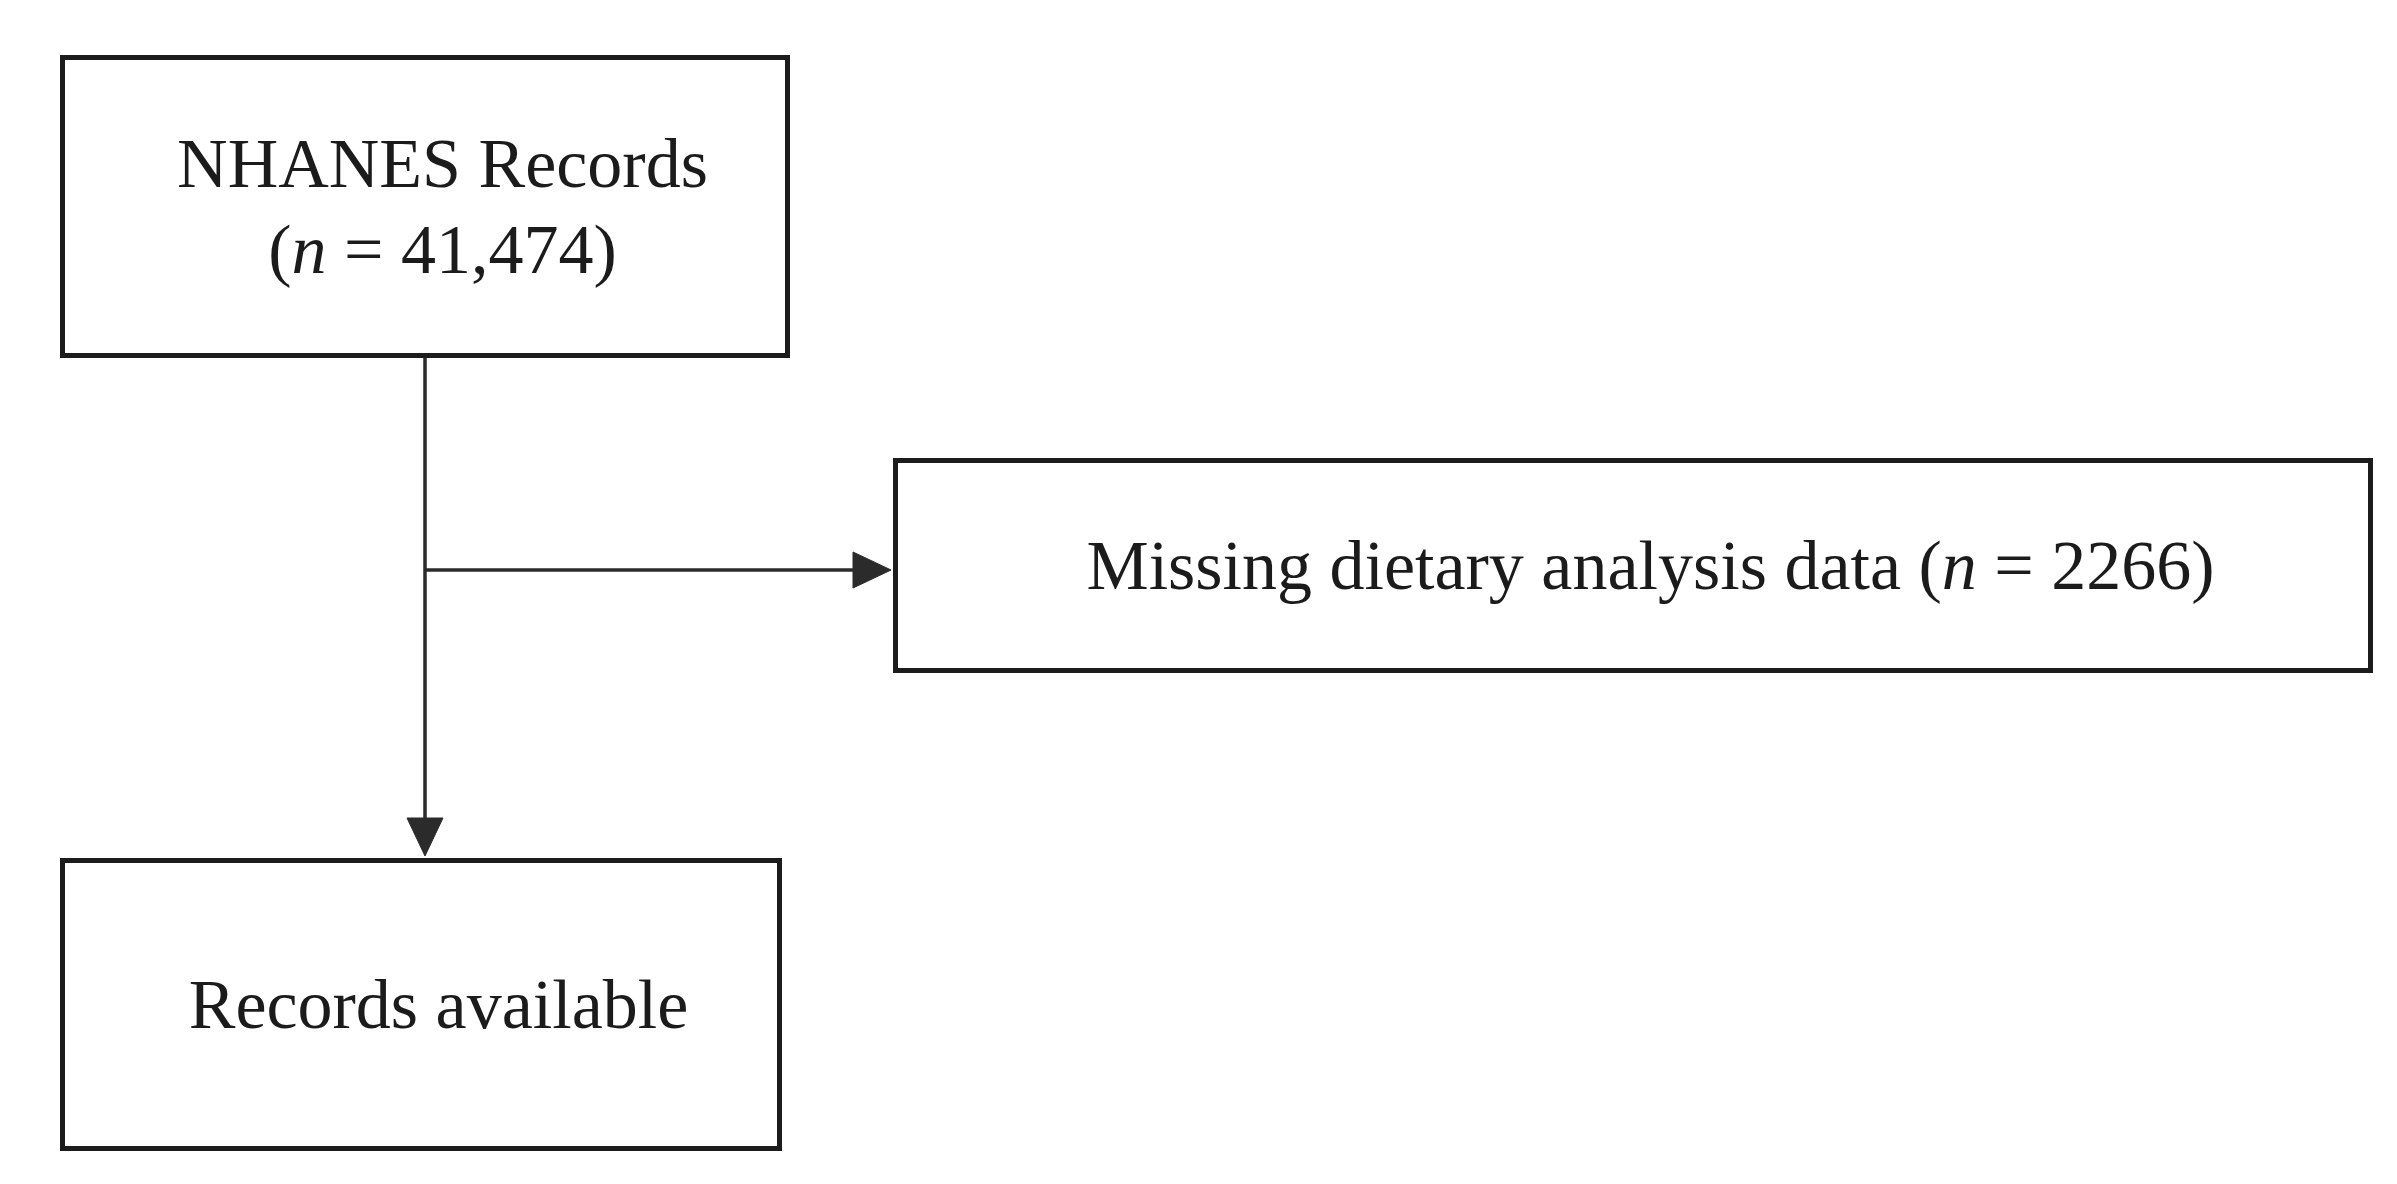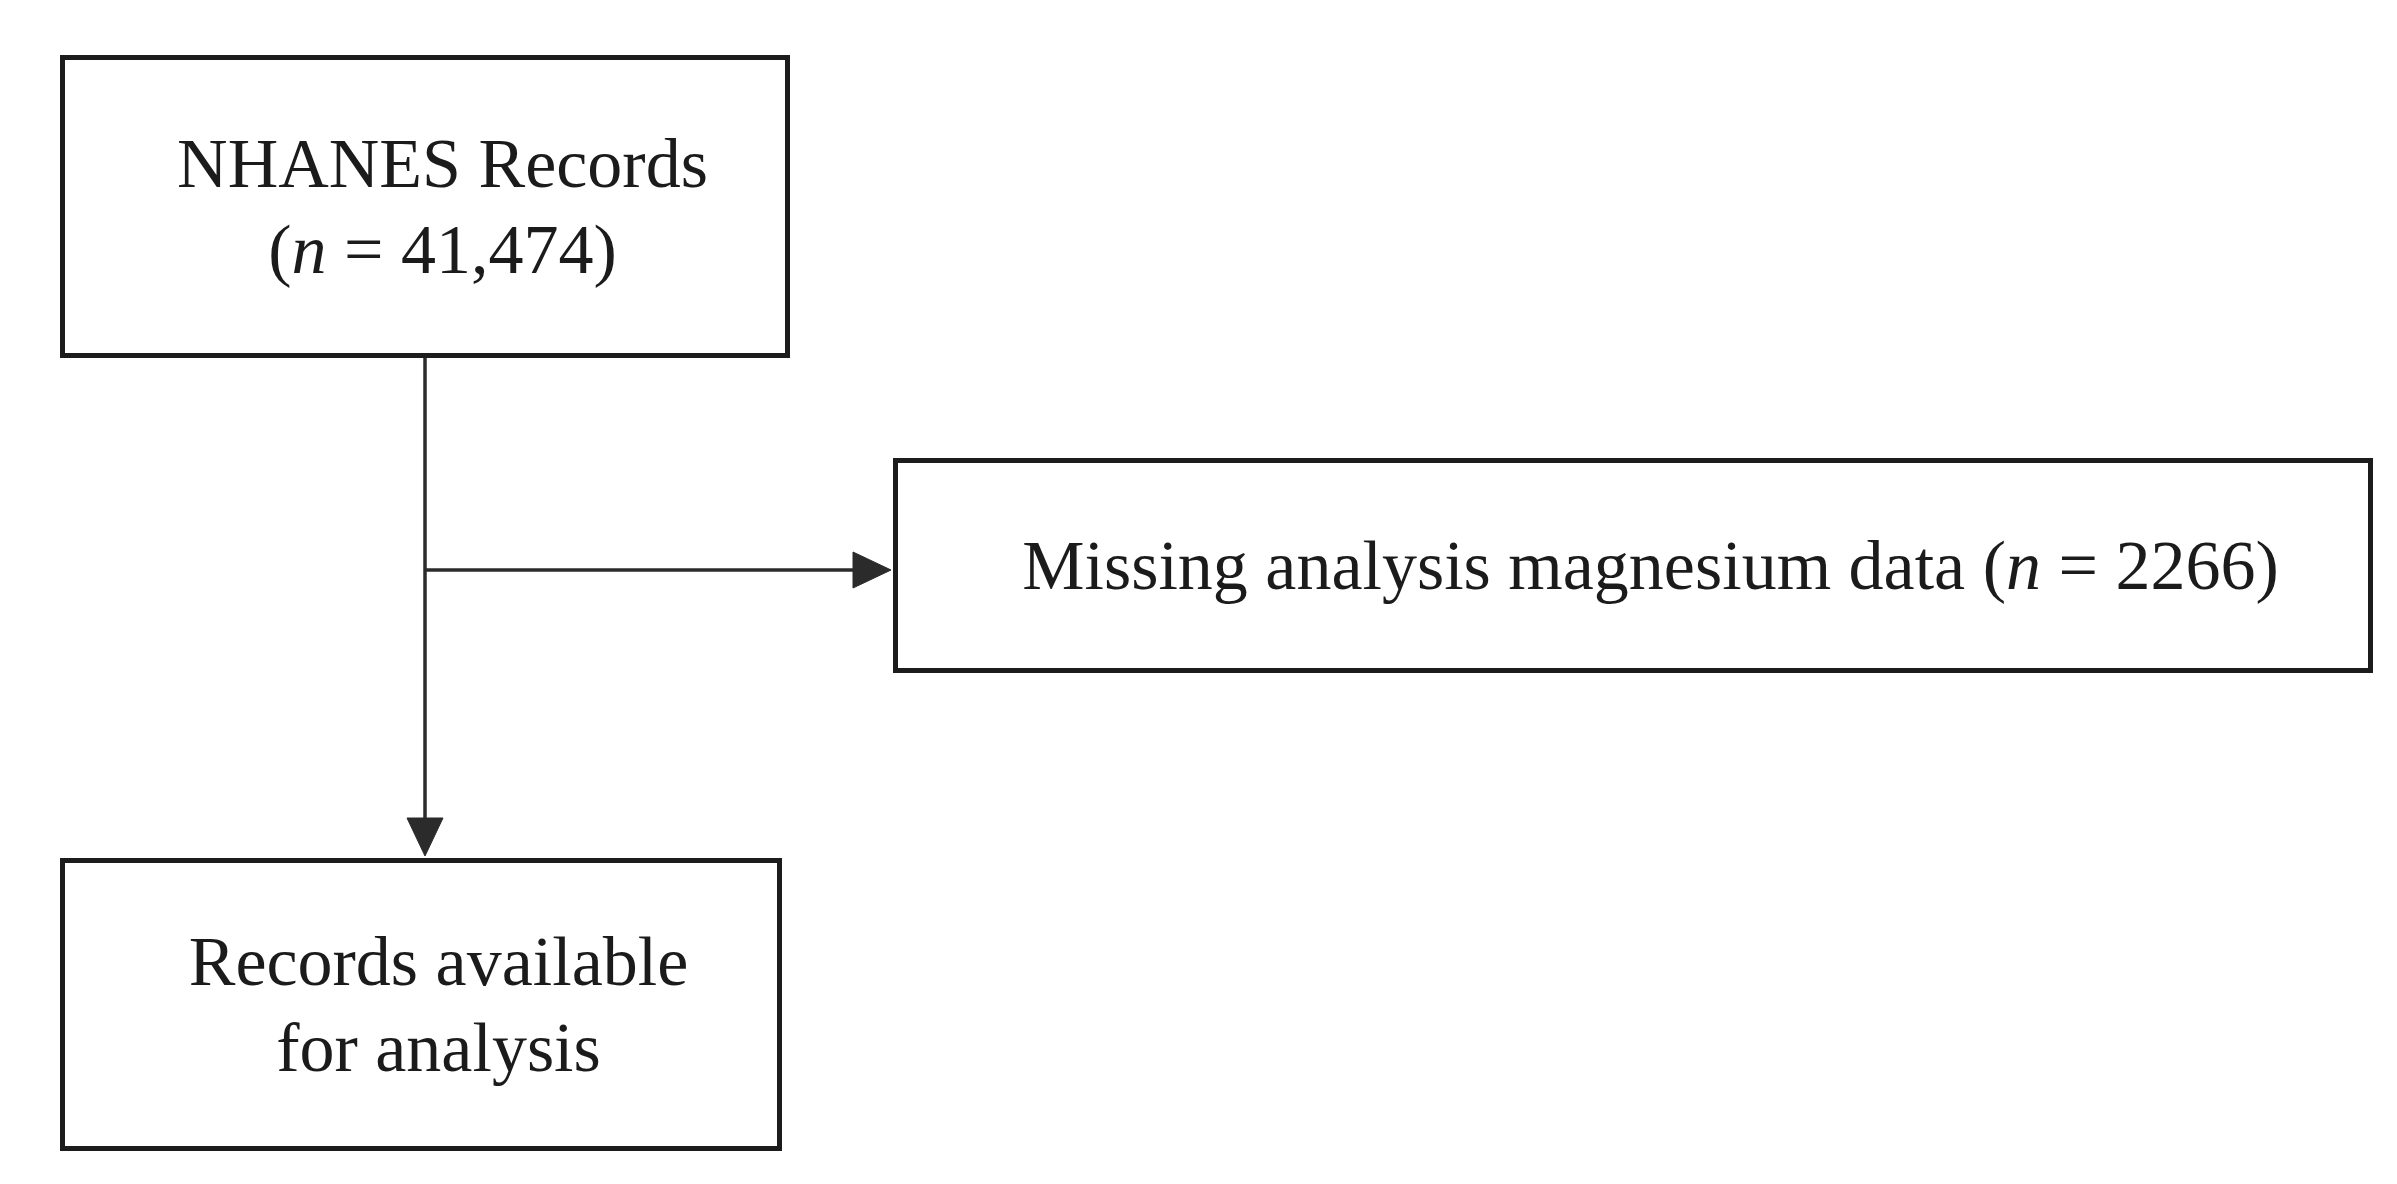--- a/index.html
+++ b/index.html
@@ -68,21 +68,20 @@
     <line x1="425" y1="570" x2="857" y2="570"></line>
     <polygon points="891,570 853,552 853,588"></polygon>
   </svg>
 
   <div class="box box-top">
     <div class="line"><span>NHANES Records</span><i class="nv"></i><span></span></div>
     <div class="line"><span>(</span><i class="nv">n</i><span> = 41,474)</span></div>
   </div>
 
   <div class="box box-side">
-    <div class="line"><span>Missing analysis magnesium data (</span><i class="nv">n</i><span> = 2266)</span></div>
+    <div class="line"><span>Missing dietary analysis data (</span><i class="nv">n</i><span> = 2266)</span></div>
   </div>
 
   <div class="box box-bottom">
     <div class="line"><span>Records available</span><i class="nv"></i><span></span></div>
-    <div class="line"><span>for analysis</span><i class="nv"></i><span></span></div>
   </div>
 
 </div>
 
 </body></html>

